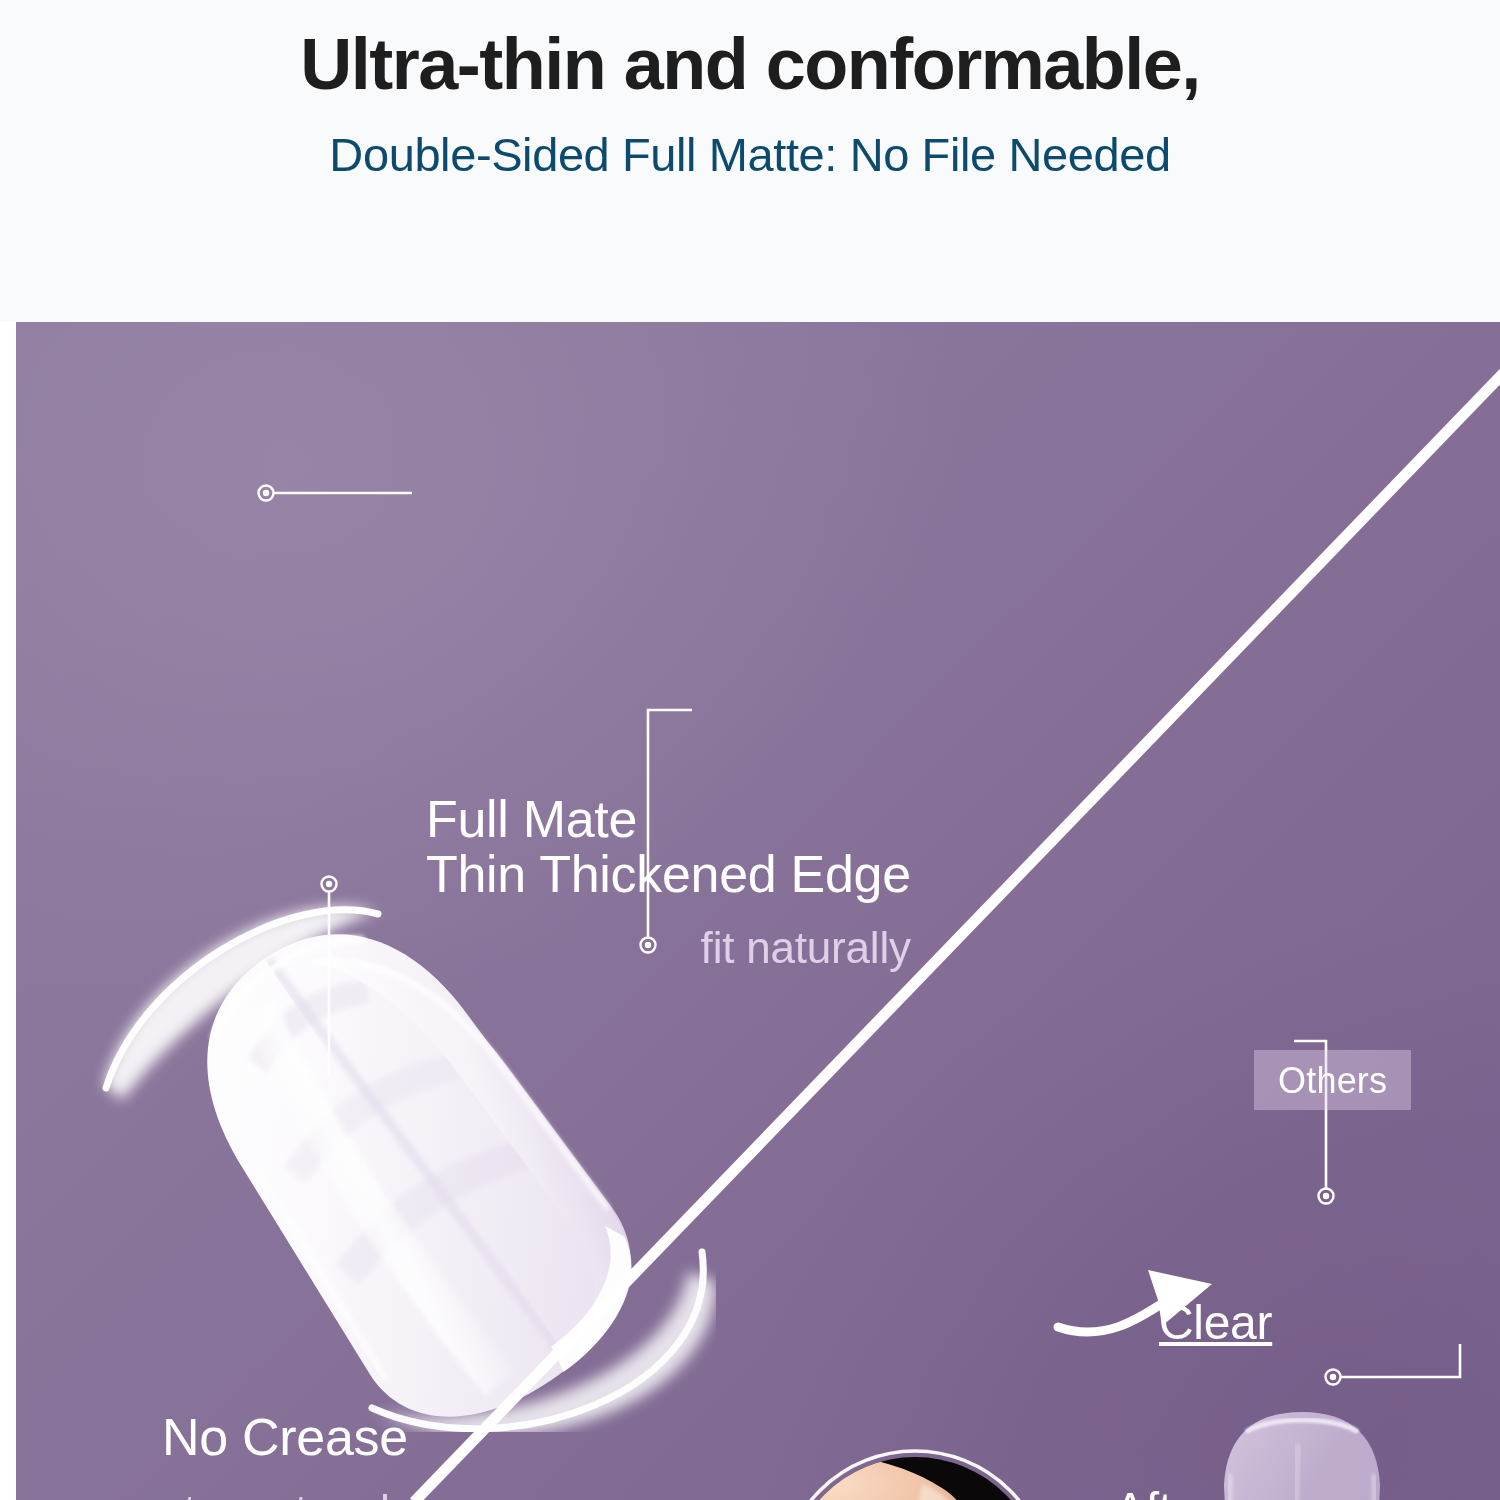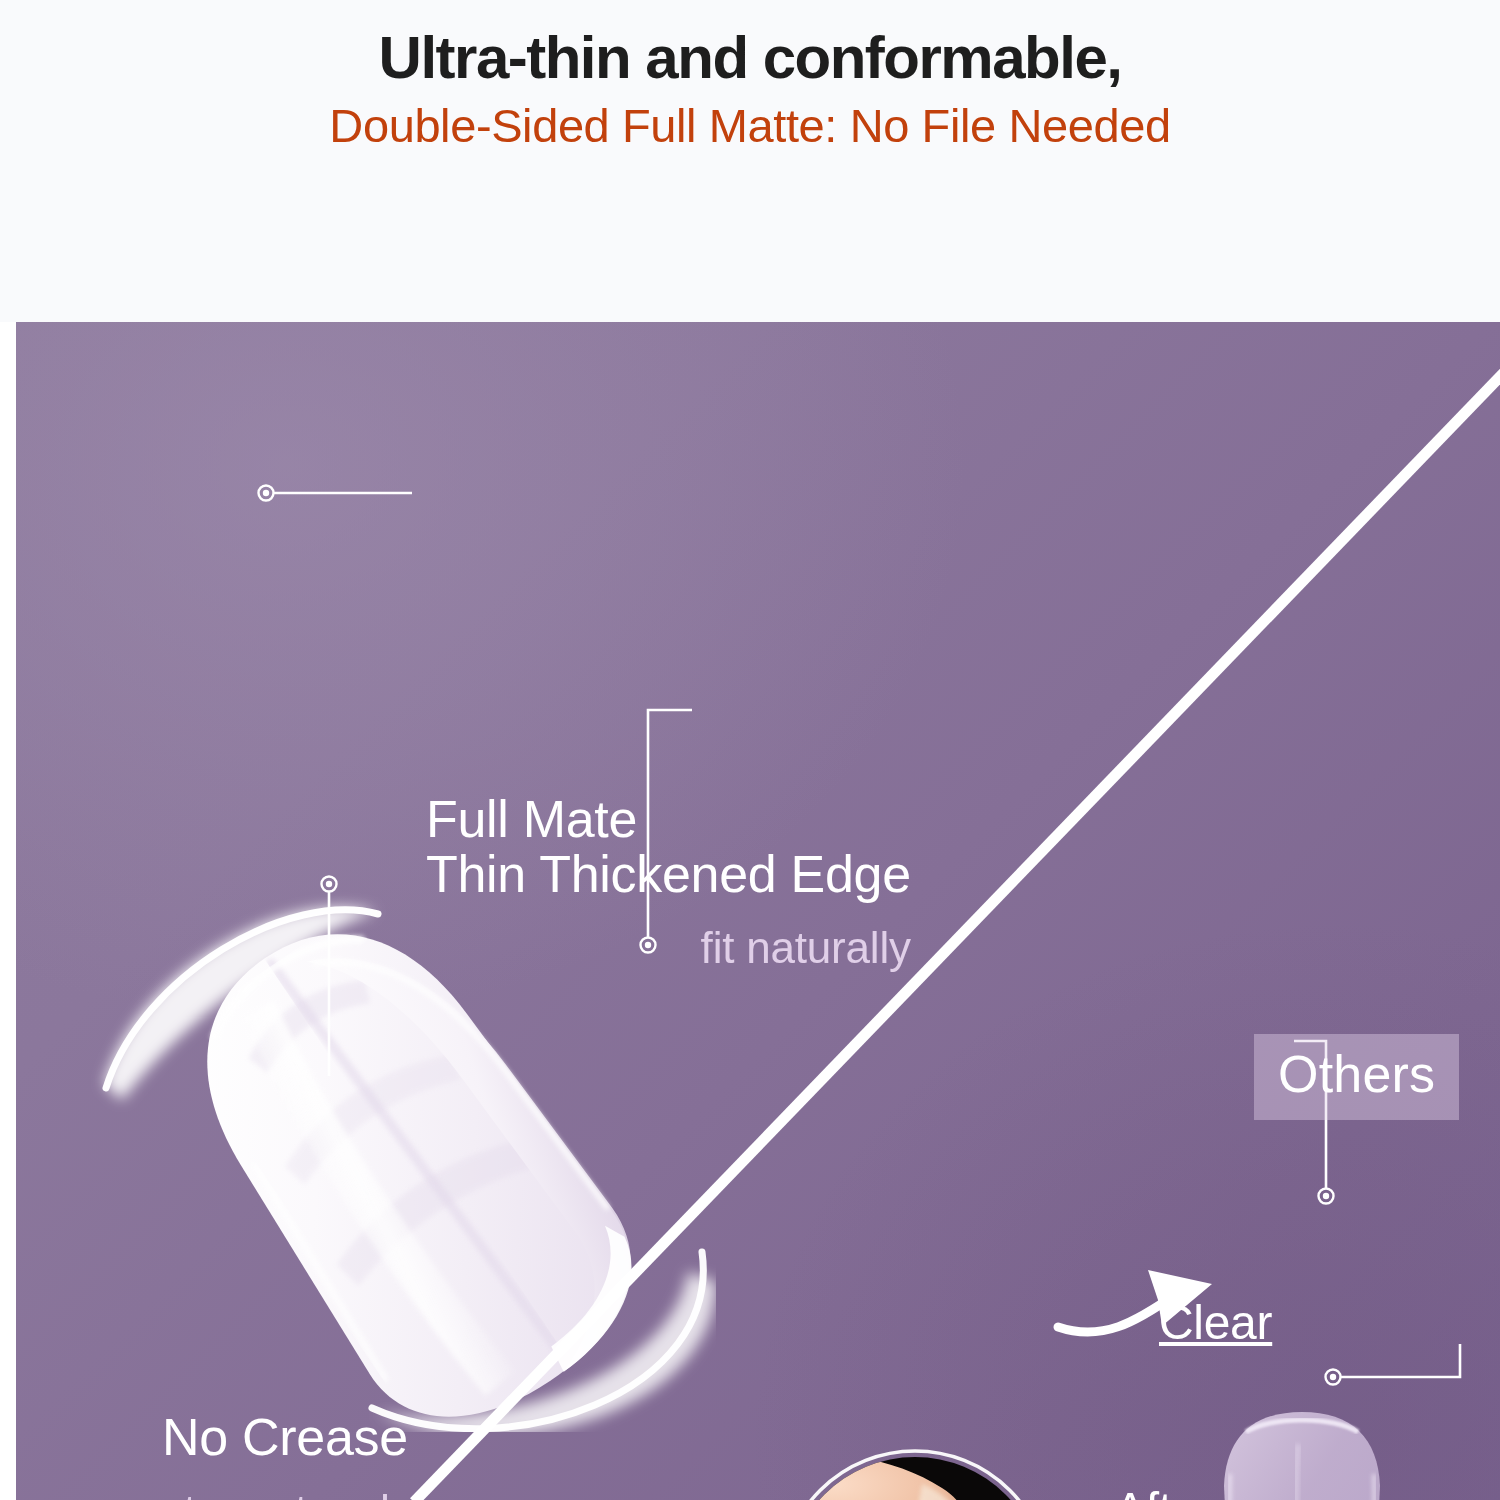--- a/index.html
+++ b/index.html
@@ -13,27 +13,27 @@
 
   
   .header {
     position:absolute; left:0; top:0; width:1500px; height:322px;
     background:#f9fafc;
     display:flex; flex-direction:column;
     align-items:center; justify-content:flex-start;
     padding-top:26px;
   }
   .headline {
-    font-size:60px; font-weight:700; color:#1e1e1e;
+    font-size:72px; font-weight:700; color:#1e1e1e;
     line-height:1.08; text-align:center; letter-spacing:-1.5px;
     width:1420px;
   }
   .subhead {
-    font-size:47px; font-weight:400; color:#c2410c;
-    margin-top:7px; text-align:left; letter-spacing:-0.4px;
+    font-size:47px; font-weight:400; color:#0c4a6e;
+    margin-top:23px; text-align:left; letter-spacing:-0.4px;
   }
 
   
   .stage {
     position:absolute; left:16px; top:322px; width:1500px; height:1178px;
     background:
       radial-gradient(ellipse 1100px 900px at 18% 12%, rgba(160,142,175,0.55) 0%, rgba(160,142,175,0) 62%),
       radial-gradient(ellipse 900px 800px at 88% 95%, rgba(110,86,128,0.45) 0%, rgba(110,86,128,0) 65%),
       linear-gradient(135deg,#8d7a9d 0%, #8b779c 28%, #856f97 55%, #7e6791 80%, #7a6390 100%);
     overflow:hidden;
@@ -41,23 +41,24 @@
 
   
   .divider {
     position:absolute; left:0; top:0; width:1500px; height:1178px;
     pointer-events:none;
   }
 
   
   .badge {
     position:absolute;
-    font-size:52px; letter-spacing:0.2px;
-    padding:10px 24px 16px 24px;
+    font-size:36px; letter-spacing:0.2px;
+    padding:10px 24px 8px 24px;
     white-space:nowrap;
+    margin-top:16px;
   }
   .badge-others {
     left:1238px; top:712px;
     background:rgba(226,210,234,0.42);
     color:#ffffff;
   }
 
   
   .lbl { position:absolute; color:#ffffff; white-space:nowrap; }
   .lbl .t { font-size:52px; line-height:1.06; font-weight:400; letter-spacing:-0.3px; }

